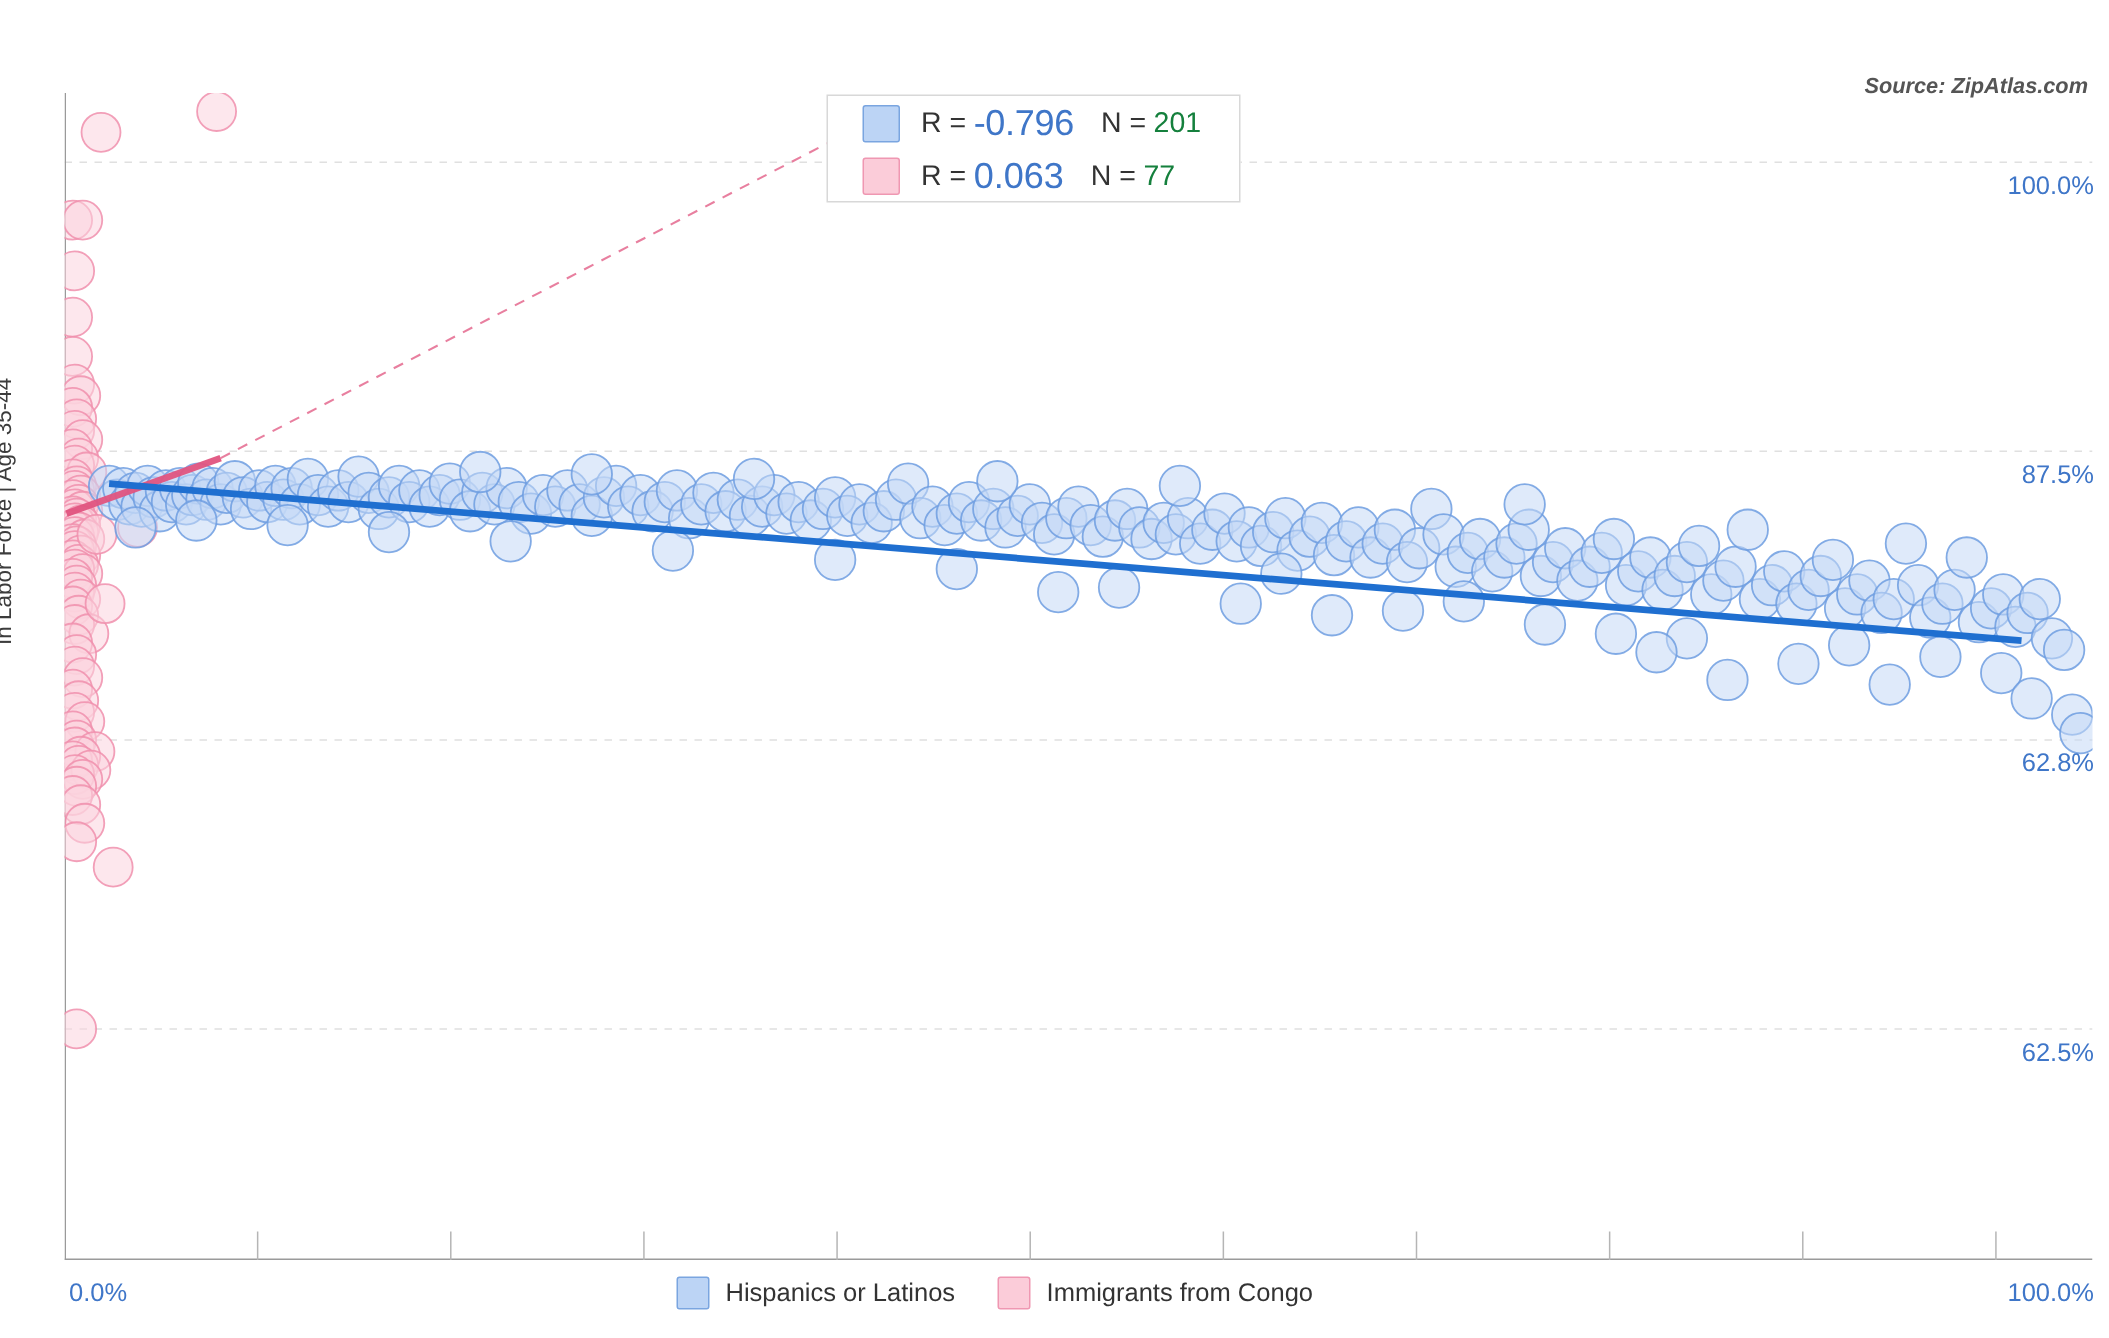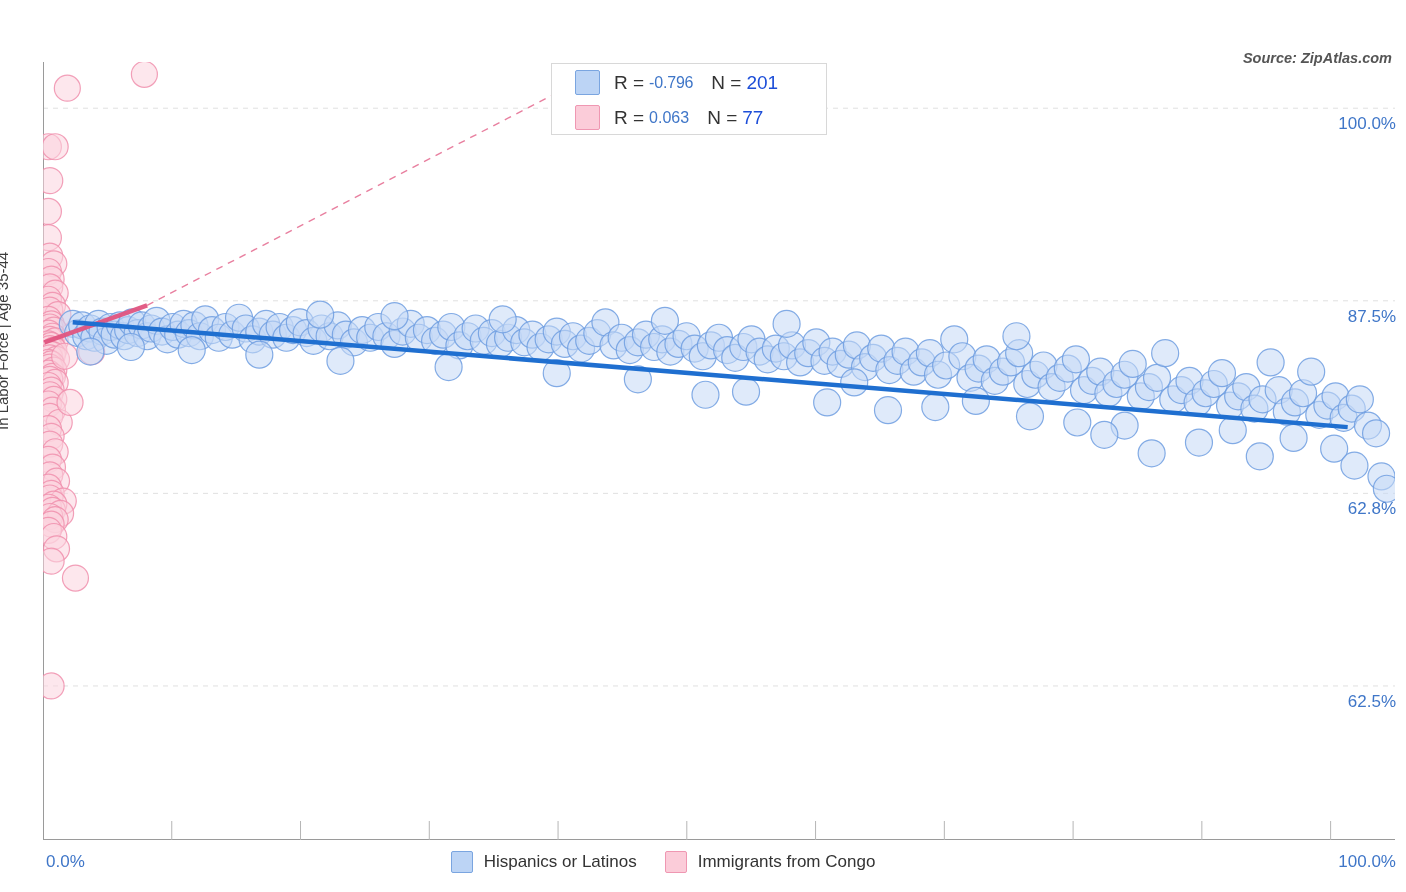--- a/index.html
+++ b/index.html
@@ -31,23 +31,23 @@
   .xtick-right{position:absolute;right:10px;top:852px;font-size:17px;color:#3f76c8;}
   .legendbox{
     position:absolute;left:551px;top:63px;width:276px;height:72px;
     background:#fff;border:1px solid #d8d8d8;box-sizing:border-box;
   }
   .legrow{display:flex;align-items:center;height:33px;padding-left:23px;margin-top:2px;}
   .swatch{width:25px;height:25px;border-radius:2px;box-sizing:border-box;}
   .sw-blue{background:#bcd4f5;border:1px solid #7aa5e0;}
   .sw-pink{background:#fbccd9;border:1px solid #ef97b2;}
   .leg-r{font-size:19px;color:#333;margin-left:14px;}
-  .leg-val{font-size:16px;color:#3f76c8;margin-left:5px;}
+  .leg-val{font-size:24px;color:#3f76c8;margin-left:5px;}
   .leg-n{font-size:19px;color:#333;margin-left:18px;}
-  .leg-nv{font-size:19px;color:#1d4ed8;margin-left:5px;}
+  .leg-nv{font-size:19px;color:#15803d;margin-left:5px;}
   .leg-val.neg{letter-spacing:-.2px;}
   .wm{position:absolute;left:548px;top:412px;pointer-events:none;user-select:none;}
   .wm-zip{font-family:"Liberation Serif", serif;font-size:98px;color:#e9ebee;letter-spacing:-1px;}
   .wm-atlas{font-family:"Liberation Sans", sans-serif;font-size:96px;color:#dde8f7;letter-spacing:-2px;margin-left:-6px;}
   .botlegend{position:absolute;left:0;top:851px;width:1326px;display:flex;justify-content:center;align-items:center;gap:28px;}
   .bl-item{display:flex;align-items:center;gap:11px;}
   .bl-sw{width:22px;height:22px;border-radius:2px;box-sizing:border-box;}
   .bl-label{font-size:17px;color:#333;}
 </style>
 </head>

